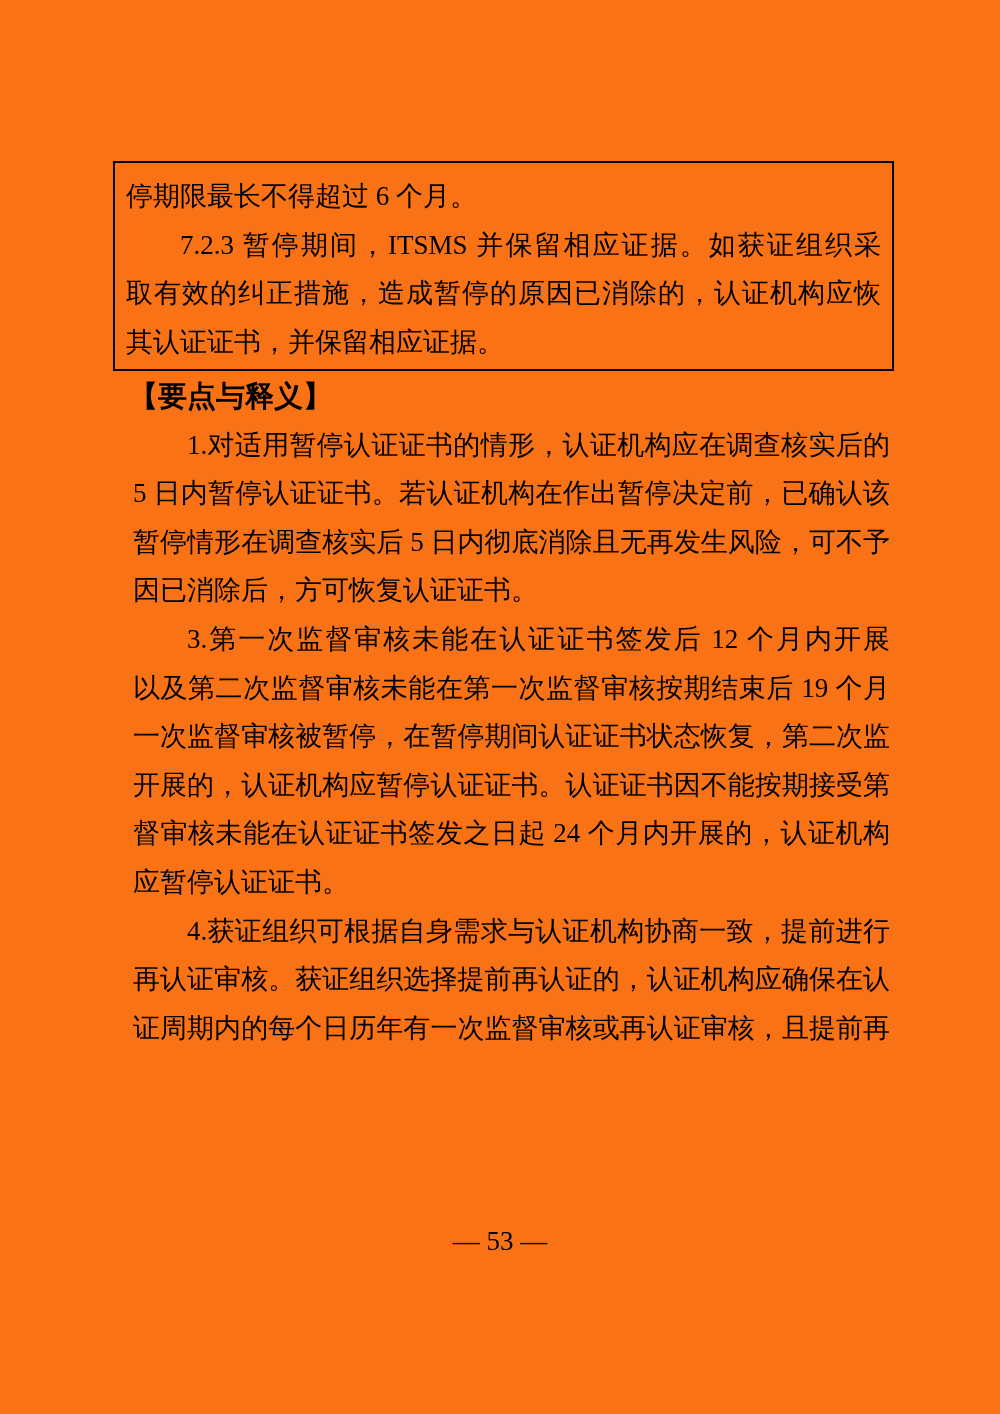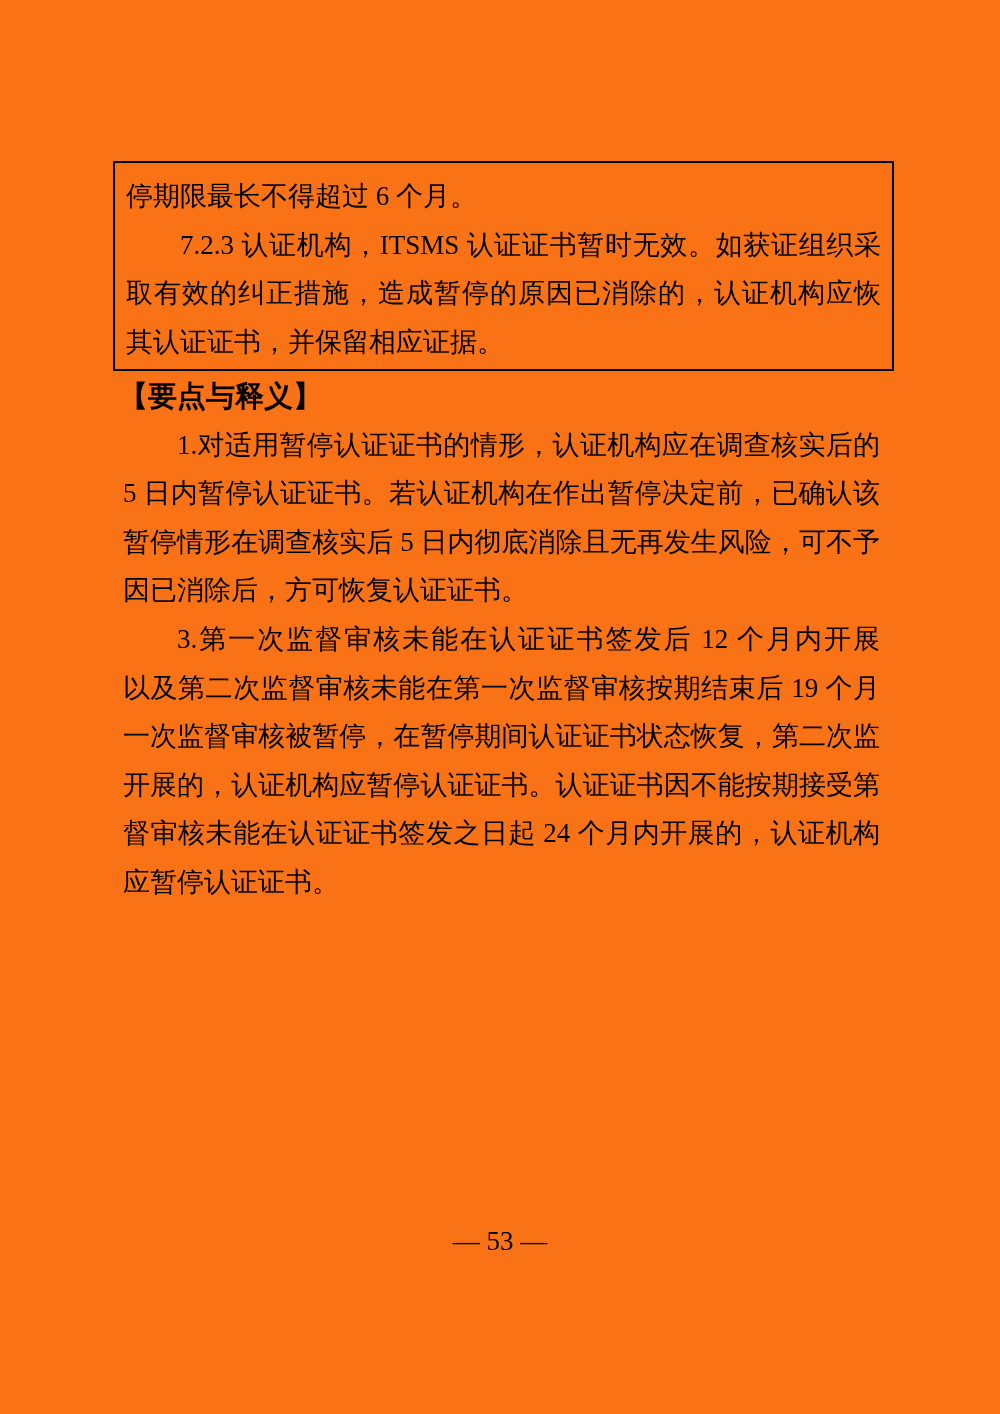--- a/index.html
+++ b/index.html
@@ -35,21 +35,21 @@
   .j {
     text-align: justify;
     text-align-last: justify;
   }
   .ind {
     padding-left: 54px;
   }
   .body-block {
     position: absolute;
     top: 372px;
-    left: 123px;
+    left: 133px;
     width: 757px;
   }
   .section-heading {
     margin: 0 0 0 -4px;
     font-family: "Liberation Sans", "DejaVu Sans", sans-serif;
     font-weight: 700;
     font-size: 29px;
     line-height: 48.6px;
     height: 48.6px;
     color: #000000;
@@ -68,21 +68,21 @@
     color: #000000;
   }
 </style>
 </head>
 <body>
 
 <div class="page">
 
   <div class="boxed-note">
     <div class="line">停期限最长不得超过 6 个月。</div>
-    <div class="line j ind">7.2.3 认证机构，ITSMS 认证证书暂时无效。如获证组织采</div>
+    <div class="line j ind">7.2.3 暂停期间，ITSMS 并保留相应证据。如获证组织采</div>
     <div class="line j">取有效的纠正措施，造成暂停的原因已消除的，认证机构应恢复</div>
     <div class="line">其认证证书，并保留相应证据。</div>
   </div>
 
   <div class="body-block">
     <h2 class="section-heading">【要点与释义】</h2>
 
 
     <div class="para">
       <div class="line j ind">1.对适用暂停认证证书的情形，认证机构应在调查核实后的</div>
@@ -93,17 +93,22 @@
 
     <div class="para">
       <div class="line j ind">3.第一次监督审核未能在认证证书签发后 12 个月内开展的，</div>
       <div class="line j">以及第二次监督审核未能在第一次监督审核按期结束后 19 个月</div>
       <div class="line j">一次监督审核被暂停，在暂停期间认证证书状态恢复，第二次监</div>
       <div class="line j">开展的，认证机构应暂停认证证书。认证证书因不能按期接受第</div>
       <div class="line j">督审核未能在认证证书签发之日起 24 个月内开展的，认证机构</div>
       <div class="line">应暂停认证证书。</div>
     </div>
 
+    <div class="para">
+      <div class="line j ind">4.获证组织可根据自身需求与认证机构协商一致，提前进行</div>
+      <div class="line j">再认证审核。获证组织选择提前再认证的，认证机构应确保在认</div>
+      <div class="line j">证周期内的每个日历年有一次监督审核或再认证审核，且提前再</div>
+    </div>
   </div>
 
   <div class="page-footer">— 53 —</div>
 
 </div>
 
 </body></html>

